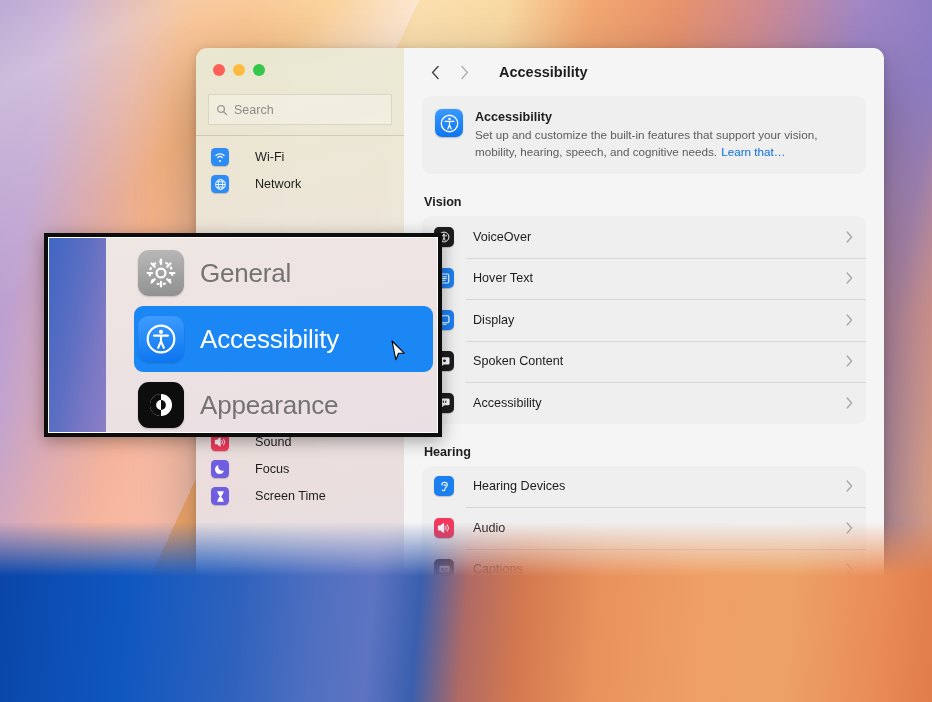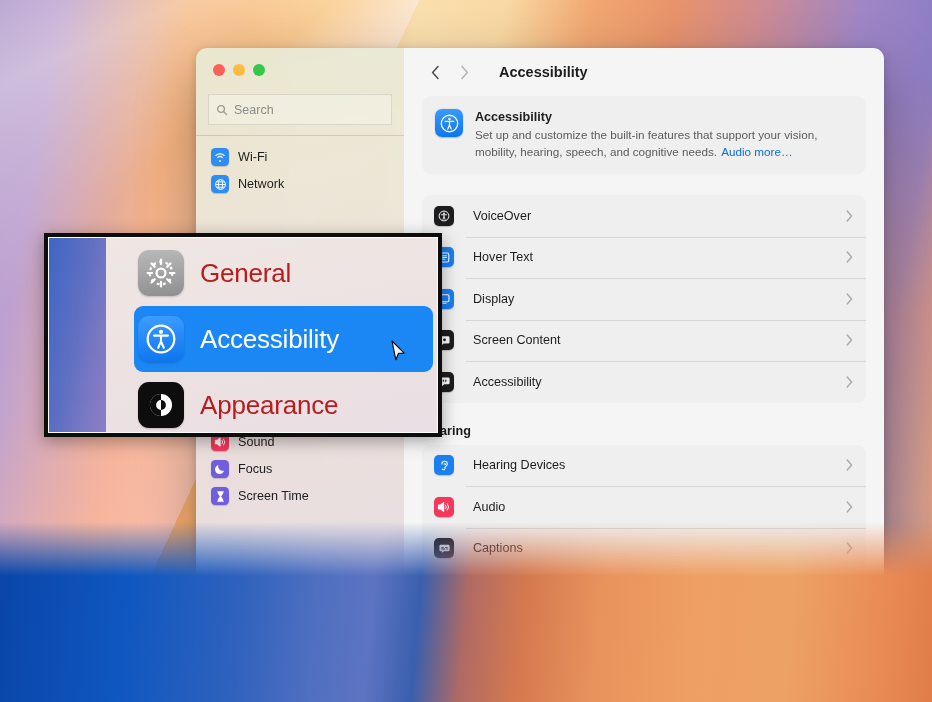--- a/index.html
+++ b/index.html
@@ -110,21 +110,21 @@
   .sidebar-scroll {
     flex: 1; overflow: hidden;
     padding: 0 9px;
   }
   .sb-divider {
     height: 0.5px; background: rgba(0,0,0,0.12);
     margin: 0 -9px 8px -9px;
   }
   .sb-group { margin-bottom: 13px; }
   .sb-item {
-    display: flex; align-items: center; gap: 9px;
+    display: flex; align-items: center; gap: 26px;
     height: 27px;
     padding: 0 6px;
     border-radius: 6px;
     cursor: default;
   }
   .sb-label { font-size: 12.6px; color: #1d1d1f; white-space: nowrap; }
   .sb-icon {
     width: 18px; height: 18px; border-radius: 4.5px;
     display: flex; align-items: center; justify-content: center;
     flex: 0 0 auto;
@@ -250,21 +250,21 @@
     left: 85px; right: 4px;
     border-radius: 9px;
     padding-left: 4px;
   }
   .mag-icon {
     width: 46px; height: 46px; border-radius: 11px;
     flex: 0 0 auto; margin-right: 16px;
     display: flex; align-items: center; justify-content: center;
     box-shadow: 0 1px 2px rgba(0,0,0,0.18);
   }
-  .mag-label { font-size: 26px; color: #b91c1c; letter-spacing: -0.2px; }
+  .mag-label { font-size: 26px; color: #737373; letter-spacing: -0.2px; }
   .mag-row.selected .mag-label { color: #ffffff; }
 
   #cursor {
     position: absolute;
     left: 342px; top: 102px;
     width: 15px; height: 22px;
     z-index: 60;
     pointer-events: none;
   }
 </style>
@@ -431,25 +431,26 @@
           <div class="info-icon">
             <svg width="21" height="21" viewBox="0 0 24 24" fill="none">
               <circle cx="12" cy="12" r="9.4" stroke="#fff" stroke-width="1.5"></circle>
               <circle cx="12" cy="6.9" r="1.45" fill="#fff"></circle>
               <path d="M7.1 9.6h9.8M12 9.6v4.1M12 13.7l-2 4.5M12 13.7l2 4.5" stroke="#fff" stroke-width="1.45" stroke-linecap="round"></path>
             </svg>
           </div>
           <div class="info-text">
             <div class="info-title">Accessibility</div>
             <div class="info-desc">
-              <span>Set up and customize the built-in features that support your vision, mobility, hearing, speech, and cognitive needs.</span><a class="learn-more">Audio more…</a>
-            </div>
-          </div>
-        </div>
-
+              <span>Set up and customize the built-in features that support your vision, mobility, hearing, speech, and cognitive needs.</span><a class="learn-more">Learn that…</a>
+            </div>
+          </div>
+        </div>
+
+        <div class="section-title">Vision</div>
         <div class="list-card">
 
           <div class="list-row">
             <div class="row-icon" style="background:#1d1d1f">
               <svg width="14" height="14" viewBox="0 0 16 16" fill="none">
                 <circle cx="8" cy="8" r="5.6" stroke="#fff" stroke-width="1.1"></circle>
                 <circle cx="8" cy="5" r="1" fill="#fff"></circle>
                 <path d="M5 6.6h6M8 6.6v2.6M8 9.2l-1.3 2.7M8 9.2l1.3 2.7" stroke="#fff" stroke-width="1" stroke-linecap="round"></path>
               </svg>
             </div>
@@ -494,21 +495,21 @@
             </span>
           </div>
 
           <div class="list-row">
             <div class="row-icon" style="background:#1d1d1f">
               <svg width="13" height="13" viewBox="0 0 14 14" fill="#fff">
                 <path d="M3 2.4h8a1.4 1.4 0 011.4 1.4v5a1.4 1.4 0 01-1.4 1.4H6.3l-2.5 2V10.2H3a1.4 1.4 0 01-1.4-1.4v-5A1.4 1.4 0 013 2.4z"></path>
                 <circle cx="7" cy="6.3" r="1.5" fill="#1d1d1f"></circle>
               </svg>
             </div>
-            <span class="row-label">Screen Content</span>
+            <span class="row-label">Spoken Content</span>
             <span class="row-chevron">
               <svg width="7" height="12" viewBox="0 0 7 12" fill="none" stroke="#1d1d1f" stroke-width="1.4" stroke-linecap="round" stroke-linejoin="round">
                   <polyline points="1.2,1 5.6,6 1.2,11"></polyline>
                 </svg>
             </span>
           </div>
 
           <div class="list-row">
             <div class="row-icon" style="background:#1d1d1f">
               <svg width="13" height="13" viewBox="0 0 14 14" fill="#fff">

